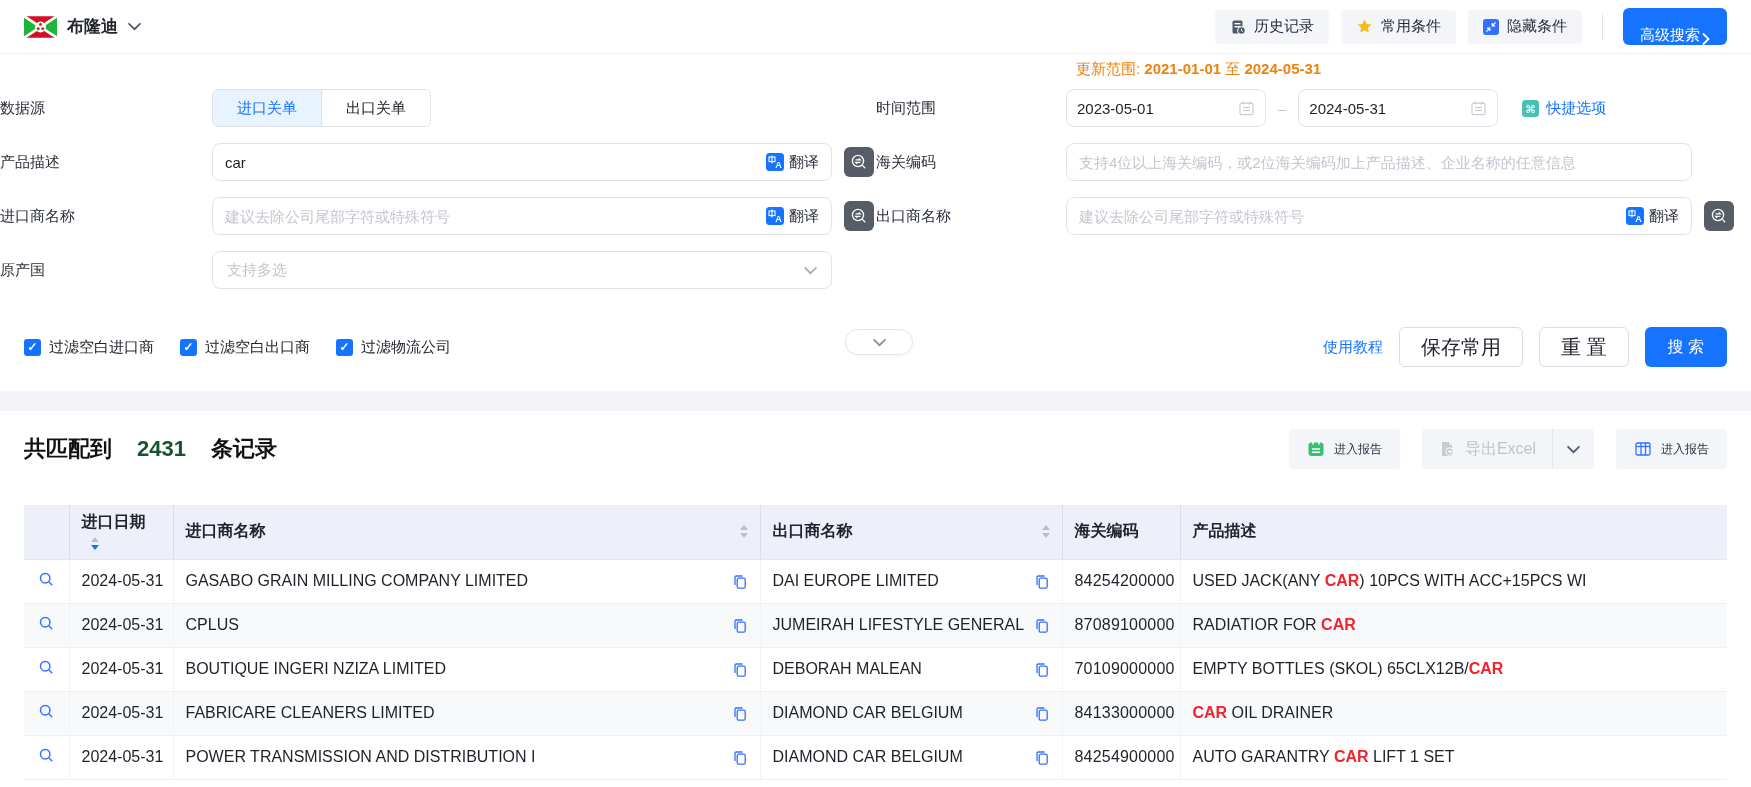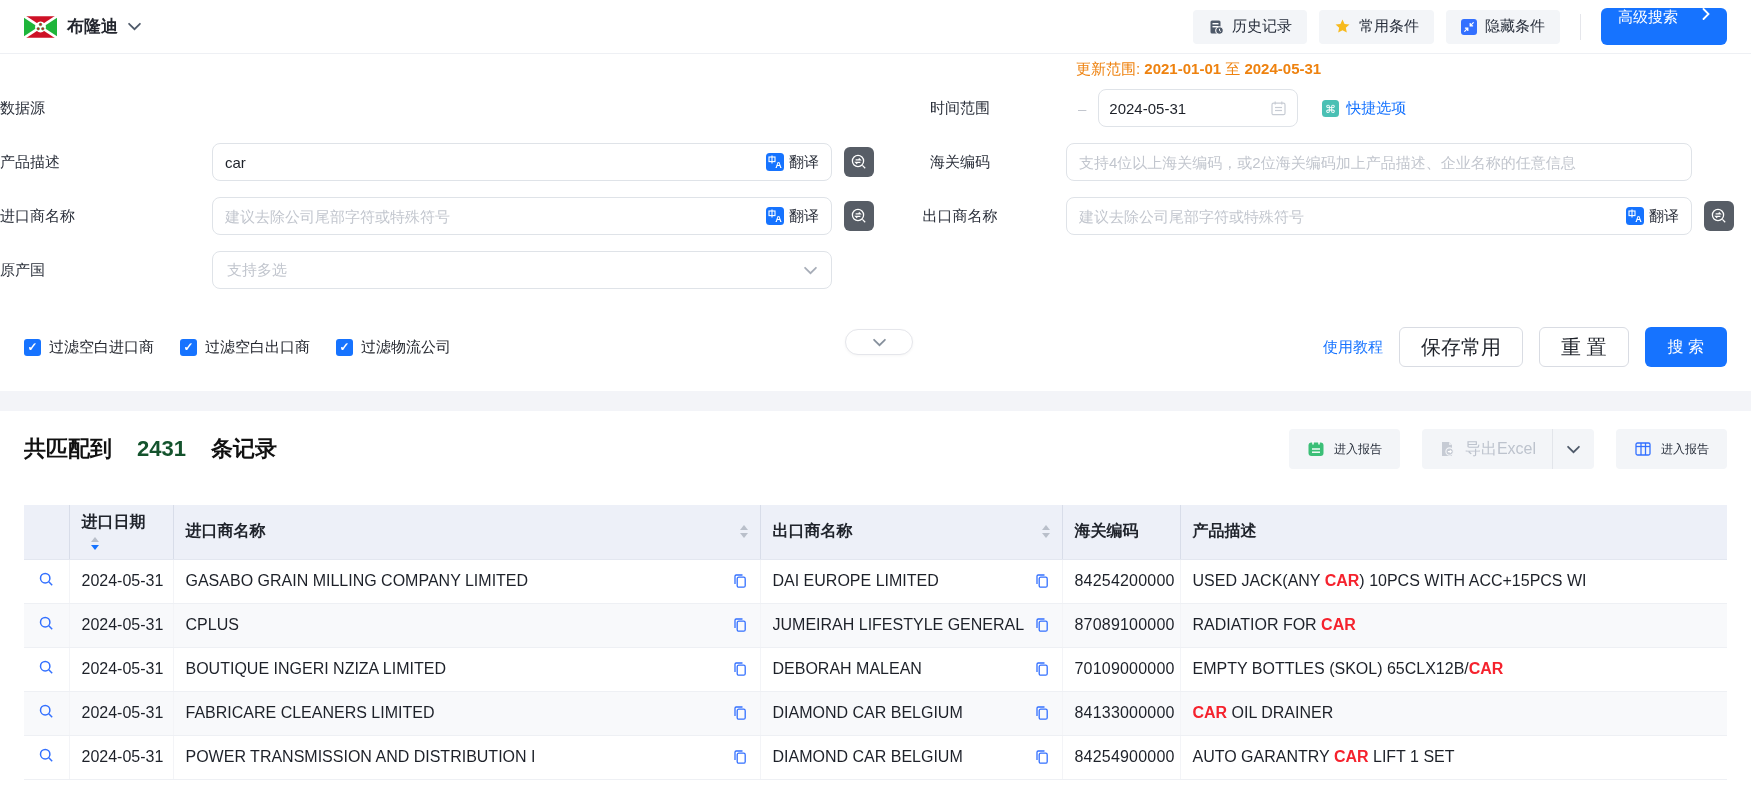--- a/index.html
+++ b/index.html
@@ -8,39 +8,39 @@
     width:1751px; height:787px; overflow:hidden; position:relative;
     font-family:"Liberation Sans", sans-serif; color:#1d2129; background:#fff;
   }
   
   .topbar { height:54px; display:flex; align-items:center; padding:0 24px; border-bottom:1px solid #eef0f4; }
   .country { display:flex; align-items:center; gap:10px; cursor:pointer; }
   .country-name { font-size:17px; font-weight:600; color:#23262e; }
   .tb-right { margin-left:auto; display:flex; align-items:center; gap:12px; }
   .tb-btn { display:flex; align-items:center; gap:8px; background:#f3f5f8; border-radius:4px; height:34px; padding:0 15px; font-size:15px; color:#272e3b; cursor:pointer; }
   .tb-divider { width:1px; height:26px; background:#e5e6eb; margin:0 8px; }
-  .adv-btn { background:#1673ff; color:#fff; height:37px; border-radius:6px; padding:0 17px; display:flex; align-items:flex-start; gap:24px; font-size:15px; cursor:pointer; }
+  .adv-btn { background:#1673ff; color:#fff; height:37px; border-radius:6px; padding:0 17px; display:flex; align-items:flex-end; gap:2px; font-size:15px; cursor:pointer; }
   
   .update-row { position:relative; height:21px; margin-top:6px; font-size:15px; }
   .update-text { position:absolute; left:1076px; color:#ee820f; white-space:nowrap; }
   .update-text b { font-weight:700; }
   .frow { display:flex; align-items:center; height:38px; margin-top:16px; position:relative; }
   .frow.first { margin-top:8px; }
   .flabel { width:199px; padding-right:14px; text-align:left; font-size:15px; color:#2a2f3a; flex-shrink:0; }
   .tabs { margin-left:13px; display:flex; border:1px solid #dfe3e8; border-radius:6px; overflow:hidden; height:38px; }
   .tab { padding:0 24px; display:flex; align-items:center; font-size:15px; background:#fff; color:#23262e; cursor:pointer; }
   .tab + .tab { border-left:1px solid #dfe3e8; }
   .tab.active { background:#e7f3ff; color:#1673ff; }
   .inputbox { margin-left:13px; width:620px; height:38px; border:1px solid #dfe3e8; border-radius:8px; display:flex; align-items:center; padding:0 12px; gap:8px; background:#fff; }
   .inputbox input, .datebox input { flex:1; border:none; outline:none; font-size:15px; color:#1d2129; background:transparent; min-width:0; font-family:inherit; }
   input::placeholder { color:#c2c6ce; }
   .translate { display:flex; align-items:center; gap:5px; font-size:15px; color:#2a2f3a; flex-shrink:0; cursor:pointer; }
   .dark-btn { margin-left:12px; width:30px; height:30px; border-radius:6px; background:#575d66; display:flex; align-items:center; justify-content:center; flex-shrink:0; cursor:pointer; }
   .rgroup { position:absolute; left:876px; top:0; height:38px; display:flex; align-items:center; }
-  .rlabel { width:190px; padding-right:22px; text-align:center; font-size:15px; color:#2a2f3a; flex-shrink:0; }
+  .rlabel { width:190px; padding-right:22px; text-align:left; font-size:15px; color:#2a2f3a; flex-shrink:0; }
   .datebox { width:200px; height:38px; border:1px solid #dfe3e8; border-radius:8px; display:flex; align-items:center; padding:0 10px; gap:6px; background:#fff; }
   .dsep { margin:0 12px; color:#c2c6ce; font-size:15px; }
   .quick { display:flex; align-items:center; gap:7px; margin-left:24px; color:#1673ff; font-size:15px; cursor:pointer; white-space:nowrap; }
   .inputbox.wide { margin-left:0; width:626px; }
   .selectbox { margin-left:13px; width:620px; height:38px; border:1px solid #dfe3e8; border-radius:8px; display:flex; align-items:center; padding:0 14px; background:#fff; cursor:pointer; }
   .selectbox .ph { color:#c2c6ce; font-size:15px; flex:1; }
   
   .checkrow { display:flex; align-items:center; margin-top:44px; height:28px; padding:0 24px; position:relative; }
   .chk { display:flex; align-items:center; gap:8px; margin-right:26px; cursor:pointer; font-size:15px; color:#23262e; }
   .chk-box { width:17px; height:17px; background:#1673ff; border-radius:3px; color:#fff; display:flex; align-items:center; justify-content:center; font-size:12px; font-weight:bold; flex-shrink:0; }
@@ -61,21 +61,21 @@
   .export-main { display:flex; align-items:center; gap:9px; padding:0 16px; color:#bdc3cd; font-size:16px; cursor:default; }
   .export-caret { width:42px; height:40px; border-left:1px solid #e2e5ea; display:flex; align-items:center; justify-content:center; cursor:pointer; }
   
   table { width:1703px; border-collapse:collapse; table-layout:fixed; font-size:16px; margin-top:36px; }
   thead th { background:#edf0f8; height:54px; font-weight:700; color:#20242c; text-align:left; padding:0 12px; border-right:1px solid #d8dde9; border-bottom:1px solid #e3e7f0; }
   thead th:last-child { border-right:none; }
   tbody td { height:44px; border-bottom:1px solid #eef0f4; border-right:1px solid #f3f4f7; padding:0 12px; white-space:nowrap; overflow:hidden; background:#fff; }
   tbody td:last-child { border-right:none; }
   tr.alt td { background:#f8f9fb; }
   td.icon-cell, th.icon-cell { text-align:center; padding:0; }
-  .cellflex { display:flex; align-items:center; justify-content:space-between; gap:8px; min-width:0; }
+  .cellflex { display:flex; align-items:flex-end; justify-content:space-between; gap:8px; min-width:0; }
   .cellflex .txt { overflow:hidden; white-space:nowrap; }
   .hl { color:#f5222d; font-weight:700; }
   .hs { letter-spacing:0.2px; }
   .sort { display:inline-flex; flex-direction:column; gap:3px; margin-left:9px; vertical-align:middle; cursor:pointer; }
   .car-up { width:0; height:0; border-left:4.5px solid transparent; border-right:4.5px solid transparent; border-bottom:5.5px solid #b9bfca; }
   .car-down { width:0; height:0; border-left:4.5px solid transparent; border-right:4.5px solid transparent; border-top:5.5px solid #b9bfca; }
   .car-down.active { border-top-color:#1673ff; }
   .hflex { display:flex; align-items:center; justify-content:space-between; }
   svg { display:block; }
 </style>
@@ -155,22 +155,38 @@
       <div class="update-text">
         <span>更新范围:</span>
         <b>2021-01-01</b>
         <span>至</span>
         <b>2024-05-31</b>
       </div>
     </div>
 
     <div class="frow first">
       <div class="flabel">数据源</div>
+      <div class="tabs">
+        <div class="tab active">进口关单</div>
+        <div class="tab">出口关单</div>
+      </div>
       <div class="rgroup">
         <div class="rlabel">时间范围</div>
+        <div class="datebox">
+          <input readonly="" value="2023-05-01" style="">
+          <span>
+            <svg width="17" height="17" viewBox="0 0 17 17" fill="none" stroke="#c7ccd4" stroke-width="1.2">
+                <rect x="2" y="3.2" width="13" height="11.5" rx="1.5"></rect>
+                <line x1="5.2" y1="1.5" x2="5.2" y2="4.5"></line>
+                <line x1="11.8" y1="1.5" x2="11.8" y2="4.5"></line>
+                <line x1="5" y1="7.5" x2="12" y2="7.5"></line>
+                <line x1="5" y1="10.5" x2="12" y2="10.5"></line>
+              </svg>
+          </span>
+        </div>
         <span class="dsep">–</span>
         <div class="datebox">
           <input readonly="" value="2024-05-31" style="">
           <span>
             <svg width="17" height="17" viewBox="0 0 17 17" fill="none" stroke="#c7ccd4" stroke-width="1.2">
                 <rect x="2" y="3.2" width="13" height="11.5" rx="1.5"></rect>
                 <line x1="5.2" y1="1.5" x2="5.2" y2="4.5"></line>
                 <line x1="11.8" y1="1.5" x2="11.8" y2="4.5"></line>
                 <line x1="5" y1="7.5" x2="12" y2="7.5"></line>
                 <line x1="5" y1="10.5" x2="12" y2="10.5"></line>

